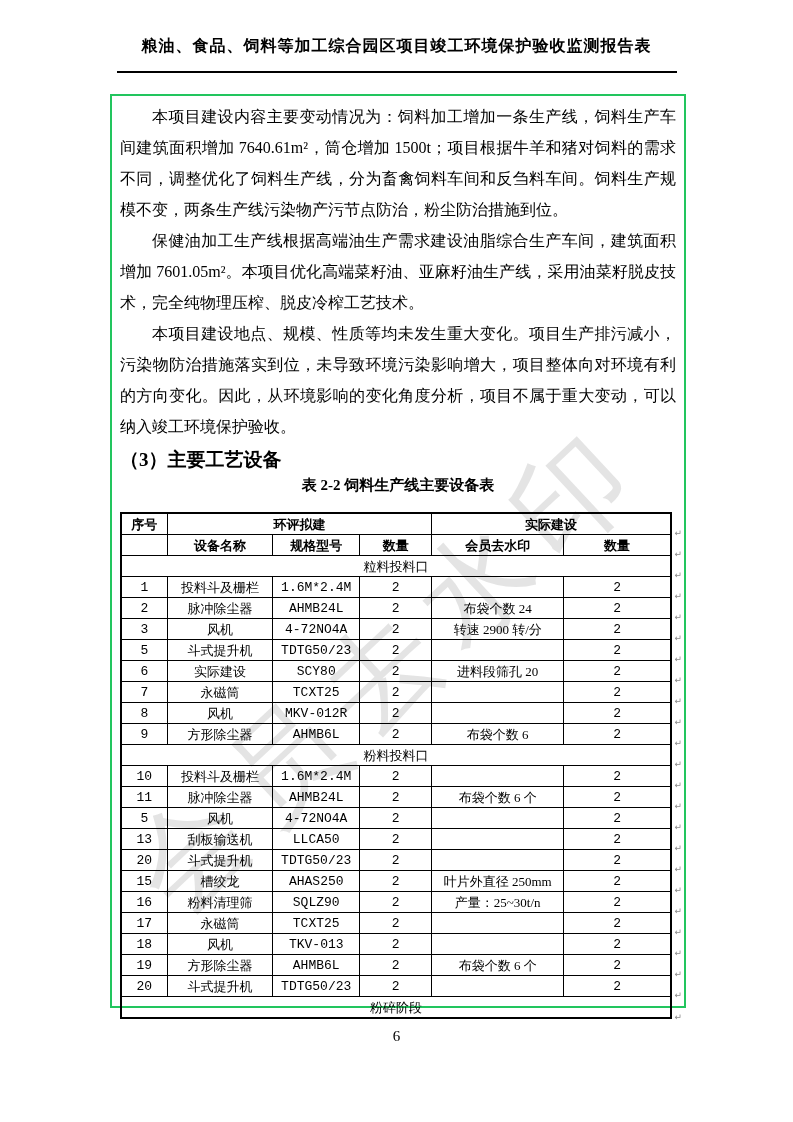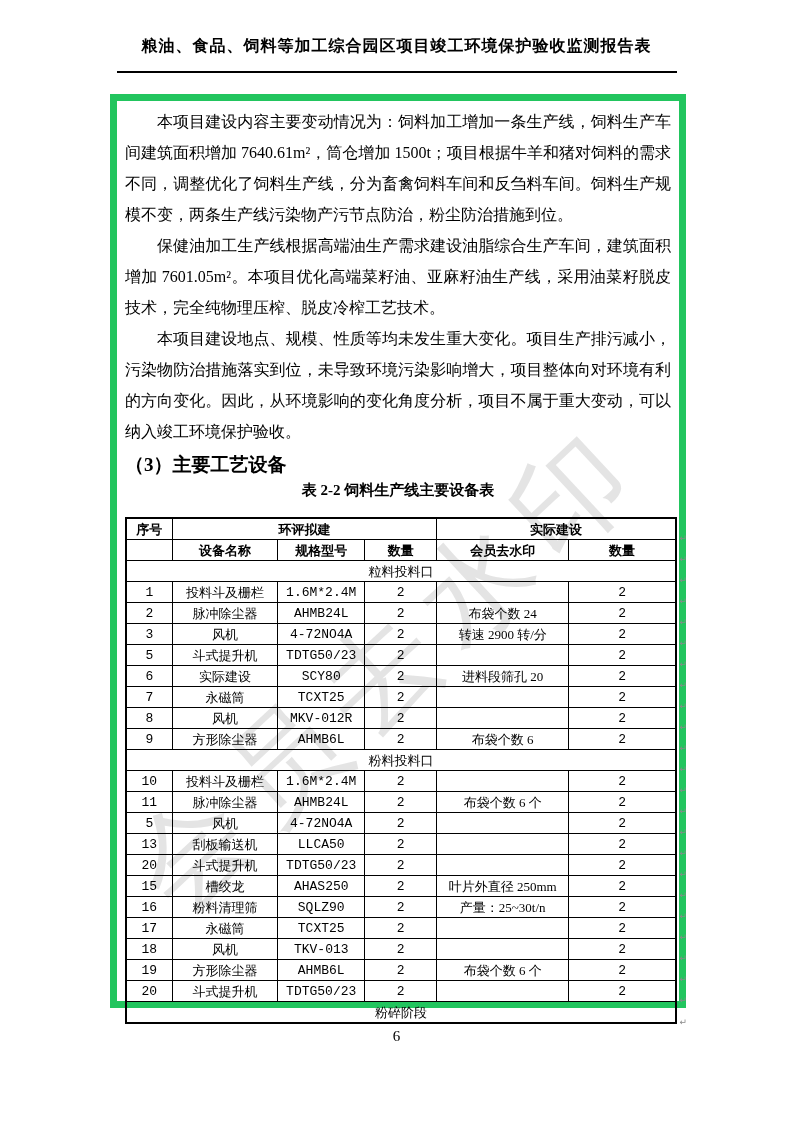--- a/index.html
+++ b/index.html
@@ -25,21 +25,21 @@
     position:absolute;left:150px;top:815px;
     transform:rotate(-43deg);transform-origin:0 50%;
     font-size:112px;letter-spacing:18px;white-space:nowrap;
     color:rgba(90,90,90,0.16);
     z-index:0;pointer-events:none;
     font-family:"Liberation Serif",serif;
   }
   .content-box{
     position:absolute;top:94px;left:110px;
     width:576px;height:914px;
-    border:7px solid #22c55e;
+    border:2px solid #22c55e;
     box-sizing:border-box;
     padding:5px 8px 0 8px;
     z-index:1;background:transparent;
   }
   .para{
     margin:0;
     font-size:16px;line-height:31px;
     text-indent:2em;
     text-align:justify;
   }

